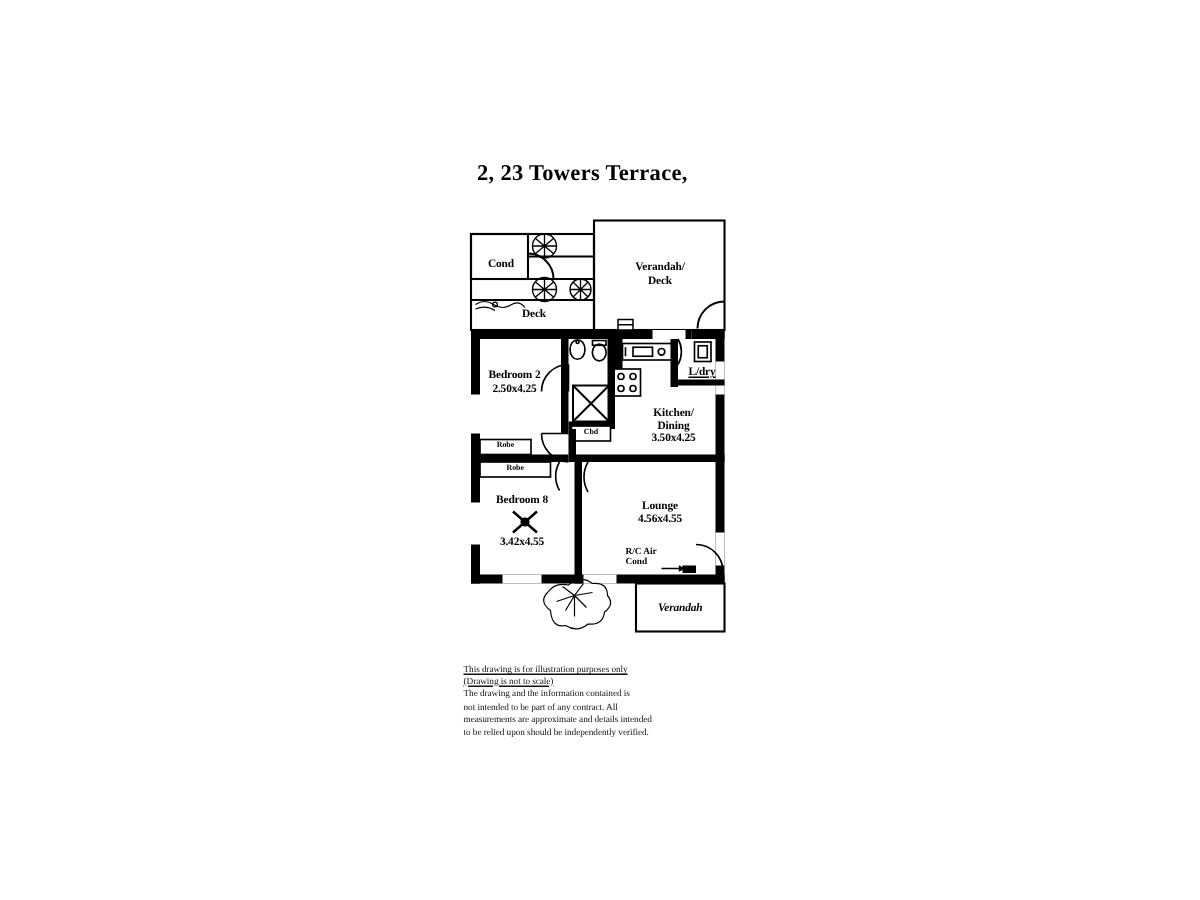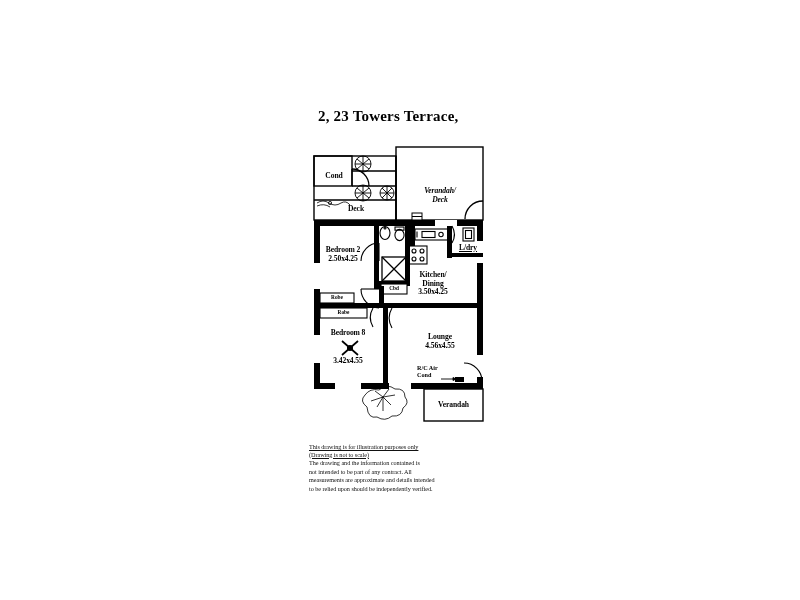--- a/index.html
+++ b/index.html
@@ -299,47 +299,47 @@
         <path d="M72 262 q-8 -6 -2 -12 q5 -7 14 -5 q8 -7 16 -1 q10 -1 10 8 q5 6 -2 11 q-1 9 -11 8 q-7 6 -15 1 q-9 2 -10 -10 Z"></path>
         <path d="M88 252 L82 262 M88 252 L96 260 M88 252 L88 266 M88 252 L76 256 M88 252 L100 250 M88 252 L94 244 M88 252 L80 246"></path>
       </g>
 
     </svg>
 
     <div class="rlabel" style="left:8px; top:26px; width:62px;">Cond</div>
 
     <div class="rlabel" style="left:26px; top:59px; width:70px;">Deck</div>
 
-    <div class="rlabel two" style="left:104px; top:42px; width:82px;font-style:italic;">
+    <div class="rlabel two" style="left:104px; top:29px; width:82px;">
       <div>Verandah/</div>
       <div>Deck</div>
     </div>
 
     <div class="rlabel" style="left:154px; top:98px; width:38px;text-decoration:underline;">L/dry</div>
 
     <div class="rlabel two" style="left:16px; top:101px; width:64px;text-align:center;">
       <div>Bedroom 2</div>
       <div>2.50x4.25</div>
     </div>
 
-    <div class="rlabel two" style="left:103px; top:126px; width:70px;">
+    <div class="rlabel two" style="left:119px; top:126px; width:70px;">
       <div>Kitchen/</div>
       <div>Dining</div>
       <div>3.50x4.25</div>
     </div>
 
     <div class="rlabel" style="left:18px; top:183px; width:70px;">Bedroom 8</div>
     <div class="rlabel" style="left:18px; top:211px; width:70px;">3.42x4.55</div>
 
     <div class="rlabel two" style="left:110px; top:188px; width:70px;">
       <div>Lounge</div>
       <div>4.56x4.55</div>
     </div>
 
-    <div class="rlabel" style="left:130px; top:255px; width:57px;">Verandah</div>
+    <div class="rlabel" style="left:130px; top:255px; width:57px;font-style:italic;">Verandah</div>
 
     <div class="tiny" style="left:86px; top:140px; width:26px;">Cbd</div>
     <div class="tiny" style="left:25px; top:149px; width:34px;">Robe</div>
     <div class="tiny" style="left:25px; top:164px; width:47px;">Robe</div>
 
     <div class="rc" style="left:122px; top:219px;">
       <div>R/C Air</div>
       <div>Cond</div>
     </div>
 

